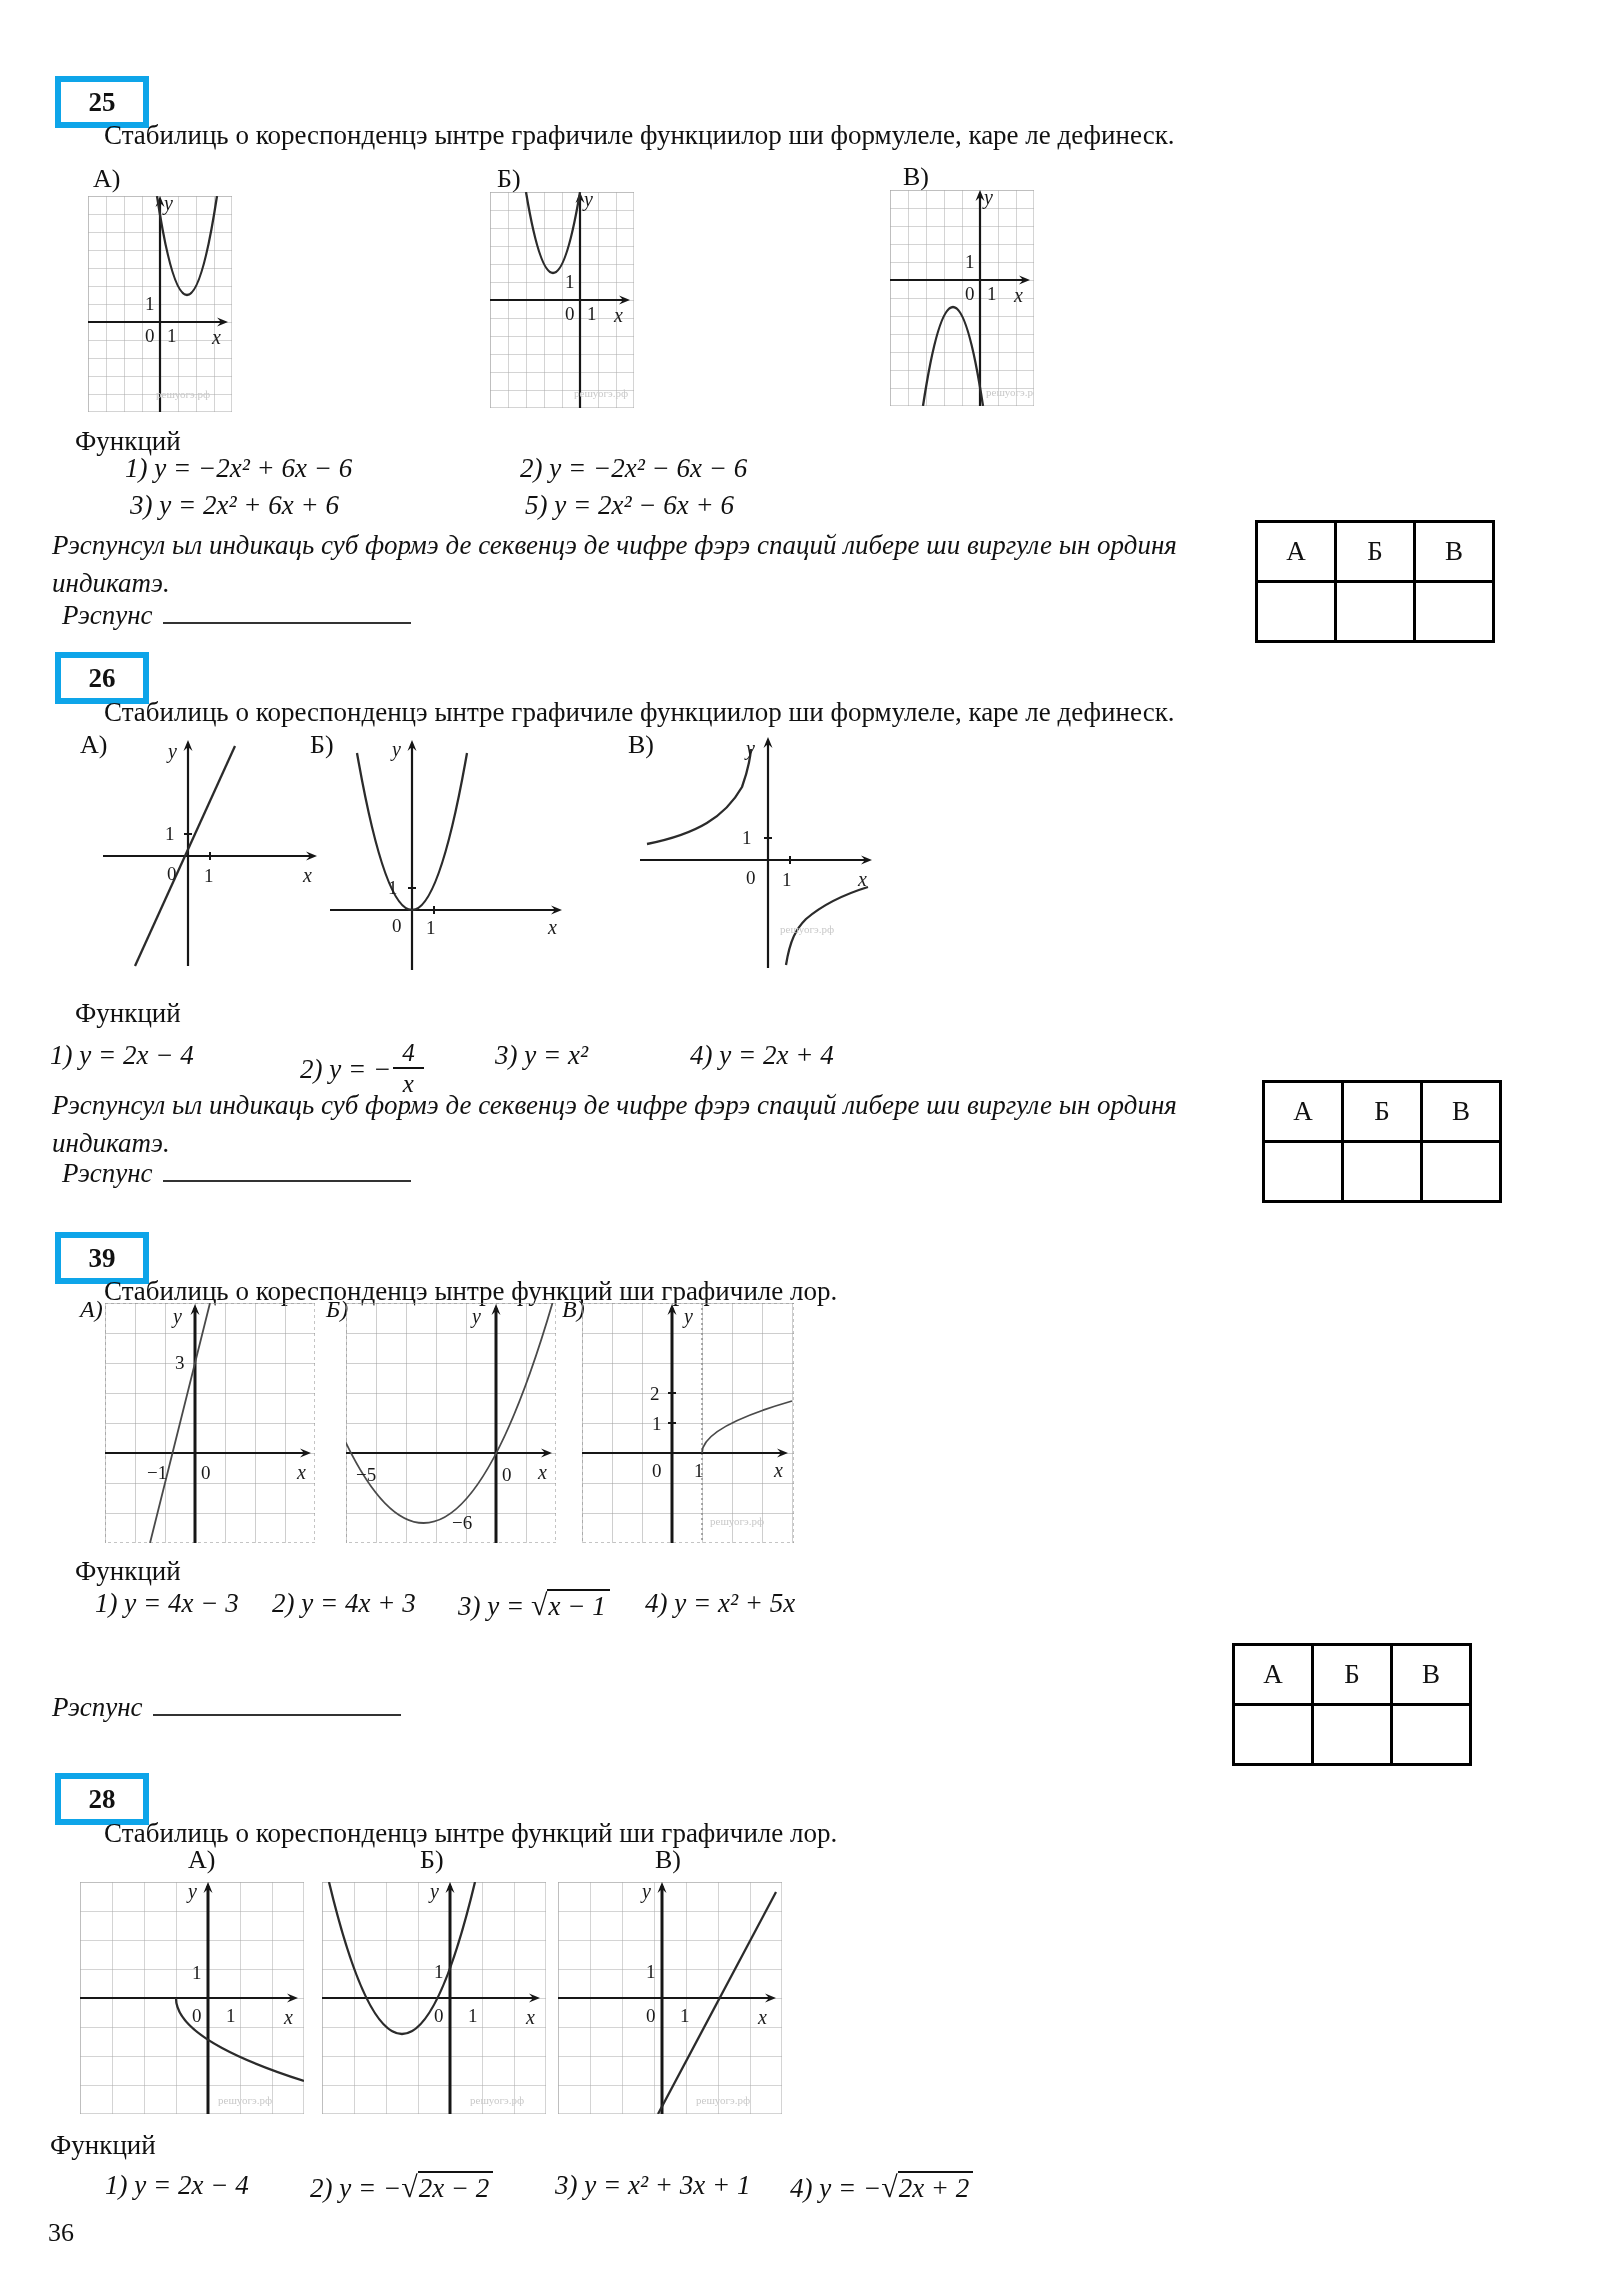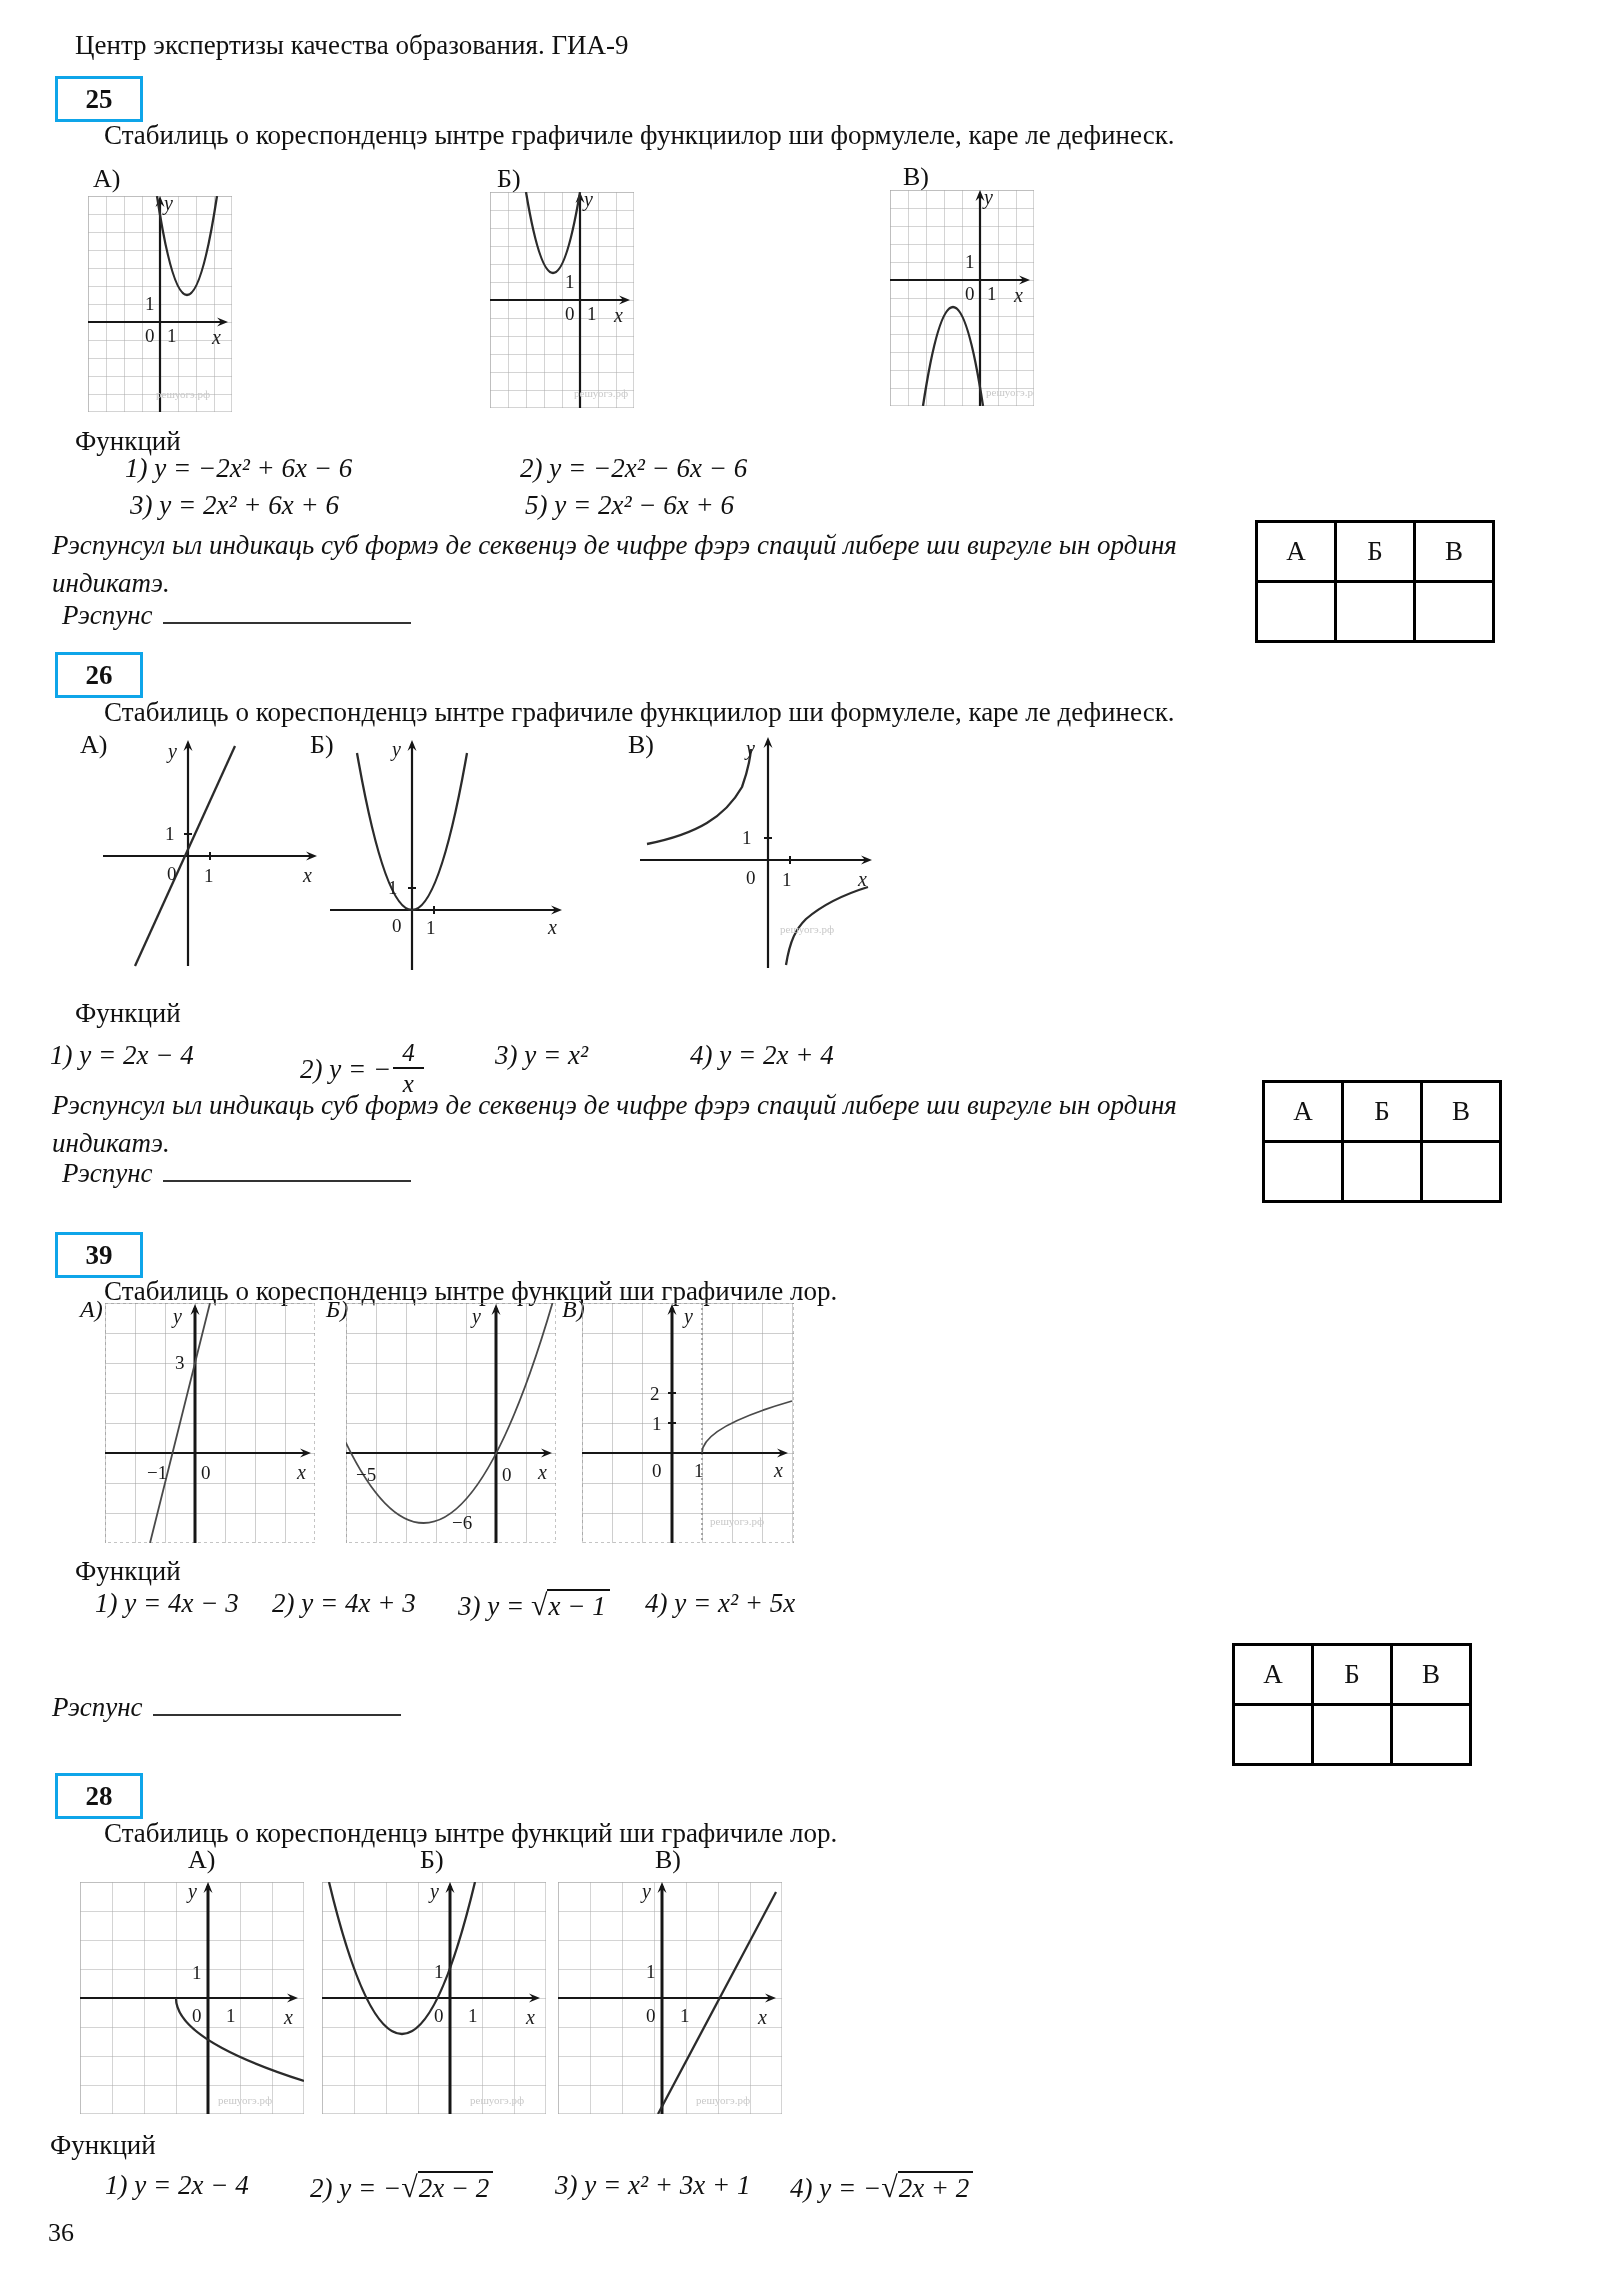--- a/index.html
+++ b/index.html
@@ -1,20 +1,20 @@
 <!DOCTYPE html>
 <html><head>
 <meta charset="utf-8">
 <style>
   html,body{margin:0;padding:0;background:#e8e8e8;}
   .page{position:relative;width:1604px;height:2269px;background:#ffffff;margin:0 auto;
         font-family:"Liberation Serif",serif;color:#111;overflow:hidden;}
   .abs{position:absolute;}
   .title{font-size:27px;}
-  .numbox{position:absolute;width:82px;height:40px;border:3px solid #0ea5e9;
+  .numbox{position:absolute;width:82px;height:40px;border:6px solid #0ea5e9;
           display:flex;align-items:center;justify-content:center;
           font-weight:bold;font-size:27px;background:#fff;}
   .stmt{font-size:27px;white-space:nowrap;margin-left:29px;}
   .glabel{font-size:26px;}
   .glabel-i{font-size:24px;font-style:italic;}
   .funchead{font-size:27px;}
   .formula{font-style:italic;font-size:27px;white-space:nowrap;}
   .instr{font-style:italic;font-size:27px;line-height:1.4;}
   .answer{font-style:italic;font-size:27px;white-space:nowrap;}
   .blank{display:inline-block;width:248px;border-bottom:2px solid #333;height:22px;margin-left:10px;}
@@ -35,21 +35,20 @@
   .fnum{display:block;border-bottom:2px solid #111;padding:0 9px 1px;line-height:1.05;font-size:25px;}
   .fden{display:block;line-height:1.1;font-size:25px;padding-top:1px;}
   .rad{font-style:normal;font-size:30px;}
   .radicand{border-top:2px solid #111;padding:0 4px 0 1px;}
 </style>
 </head>
 <body>
 
 <div class="page">
 
-  <div class="abs title" style="left:75px;top:30px">Центр экспертизы качества образования. ГИА-9</div>
 
   <div class="numbox" style="left:55px;top:76px">
     <span>25</span>
   </div>
   <div class="abs stmt" style="left:75px;top:120px">Стабилиць о кореспонденцэ ынтре графичиле функциилор ши формулеле, каре ле дефинеск.</div>
 
   <span class="abs glabel" style="left:93px;top:164px">А)</span>
   <span class="abs glabel" style="left:497px;top:164px">Б)</span>
   <span class="abs glabel" style="left:903px;top:162px">В)</span>
 

